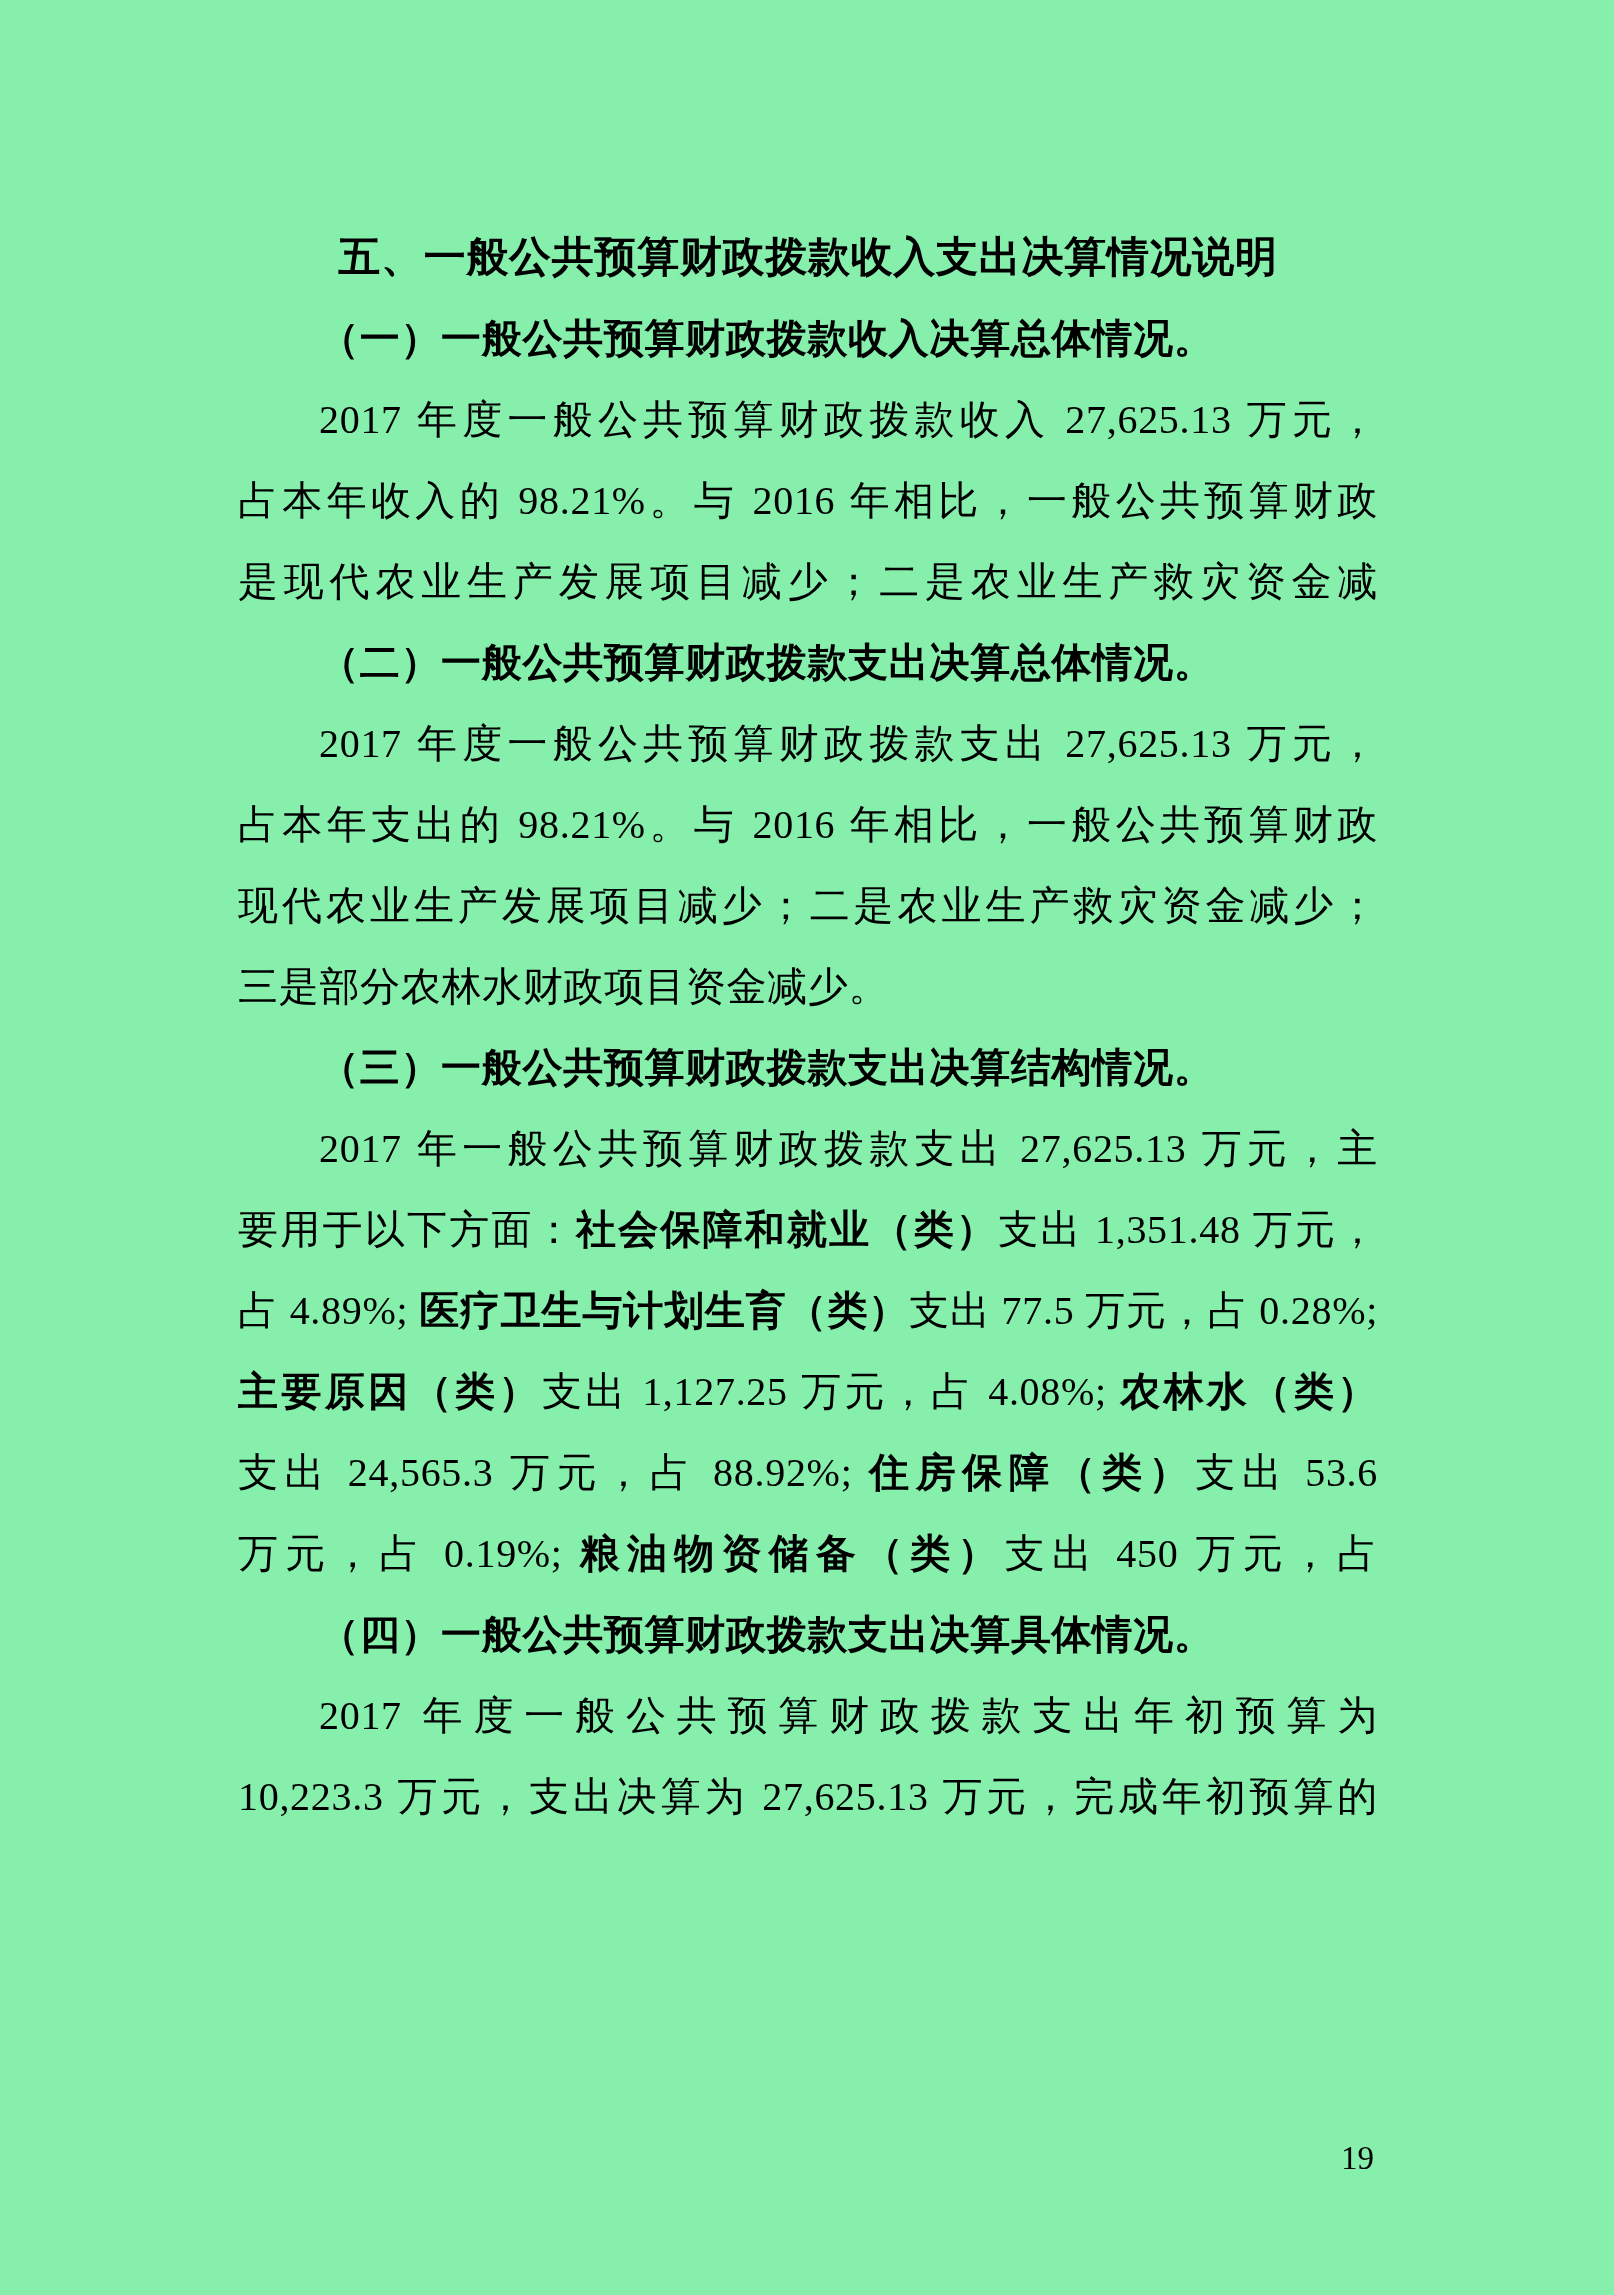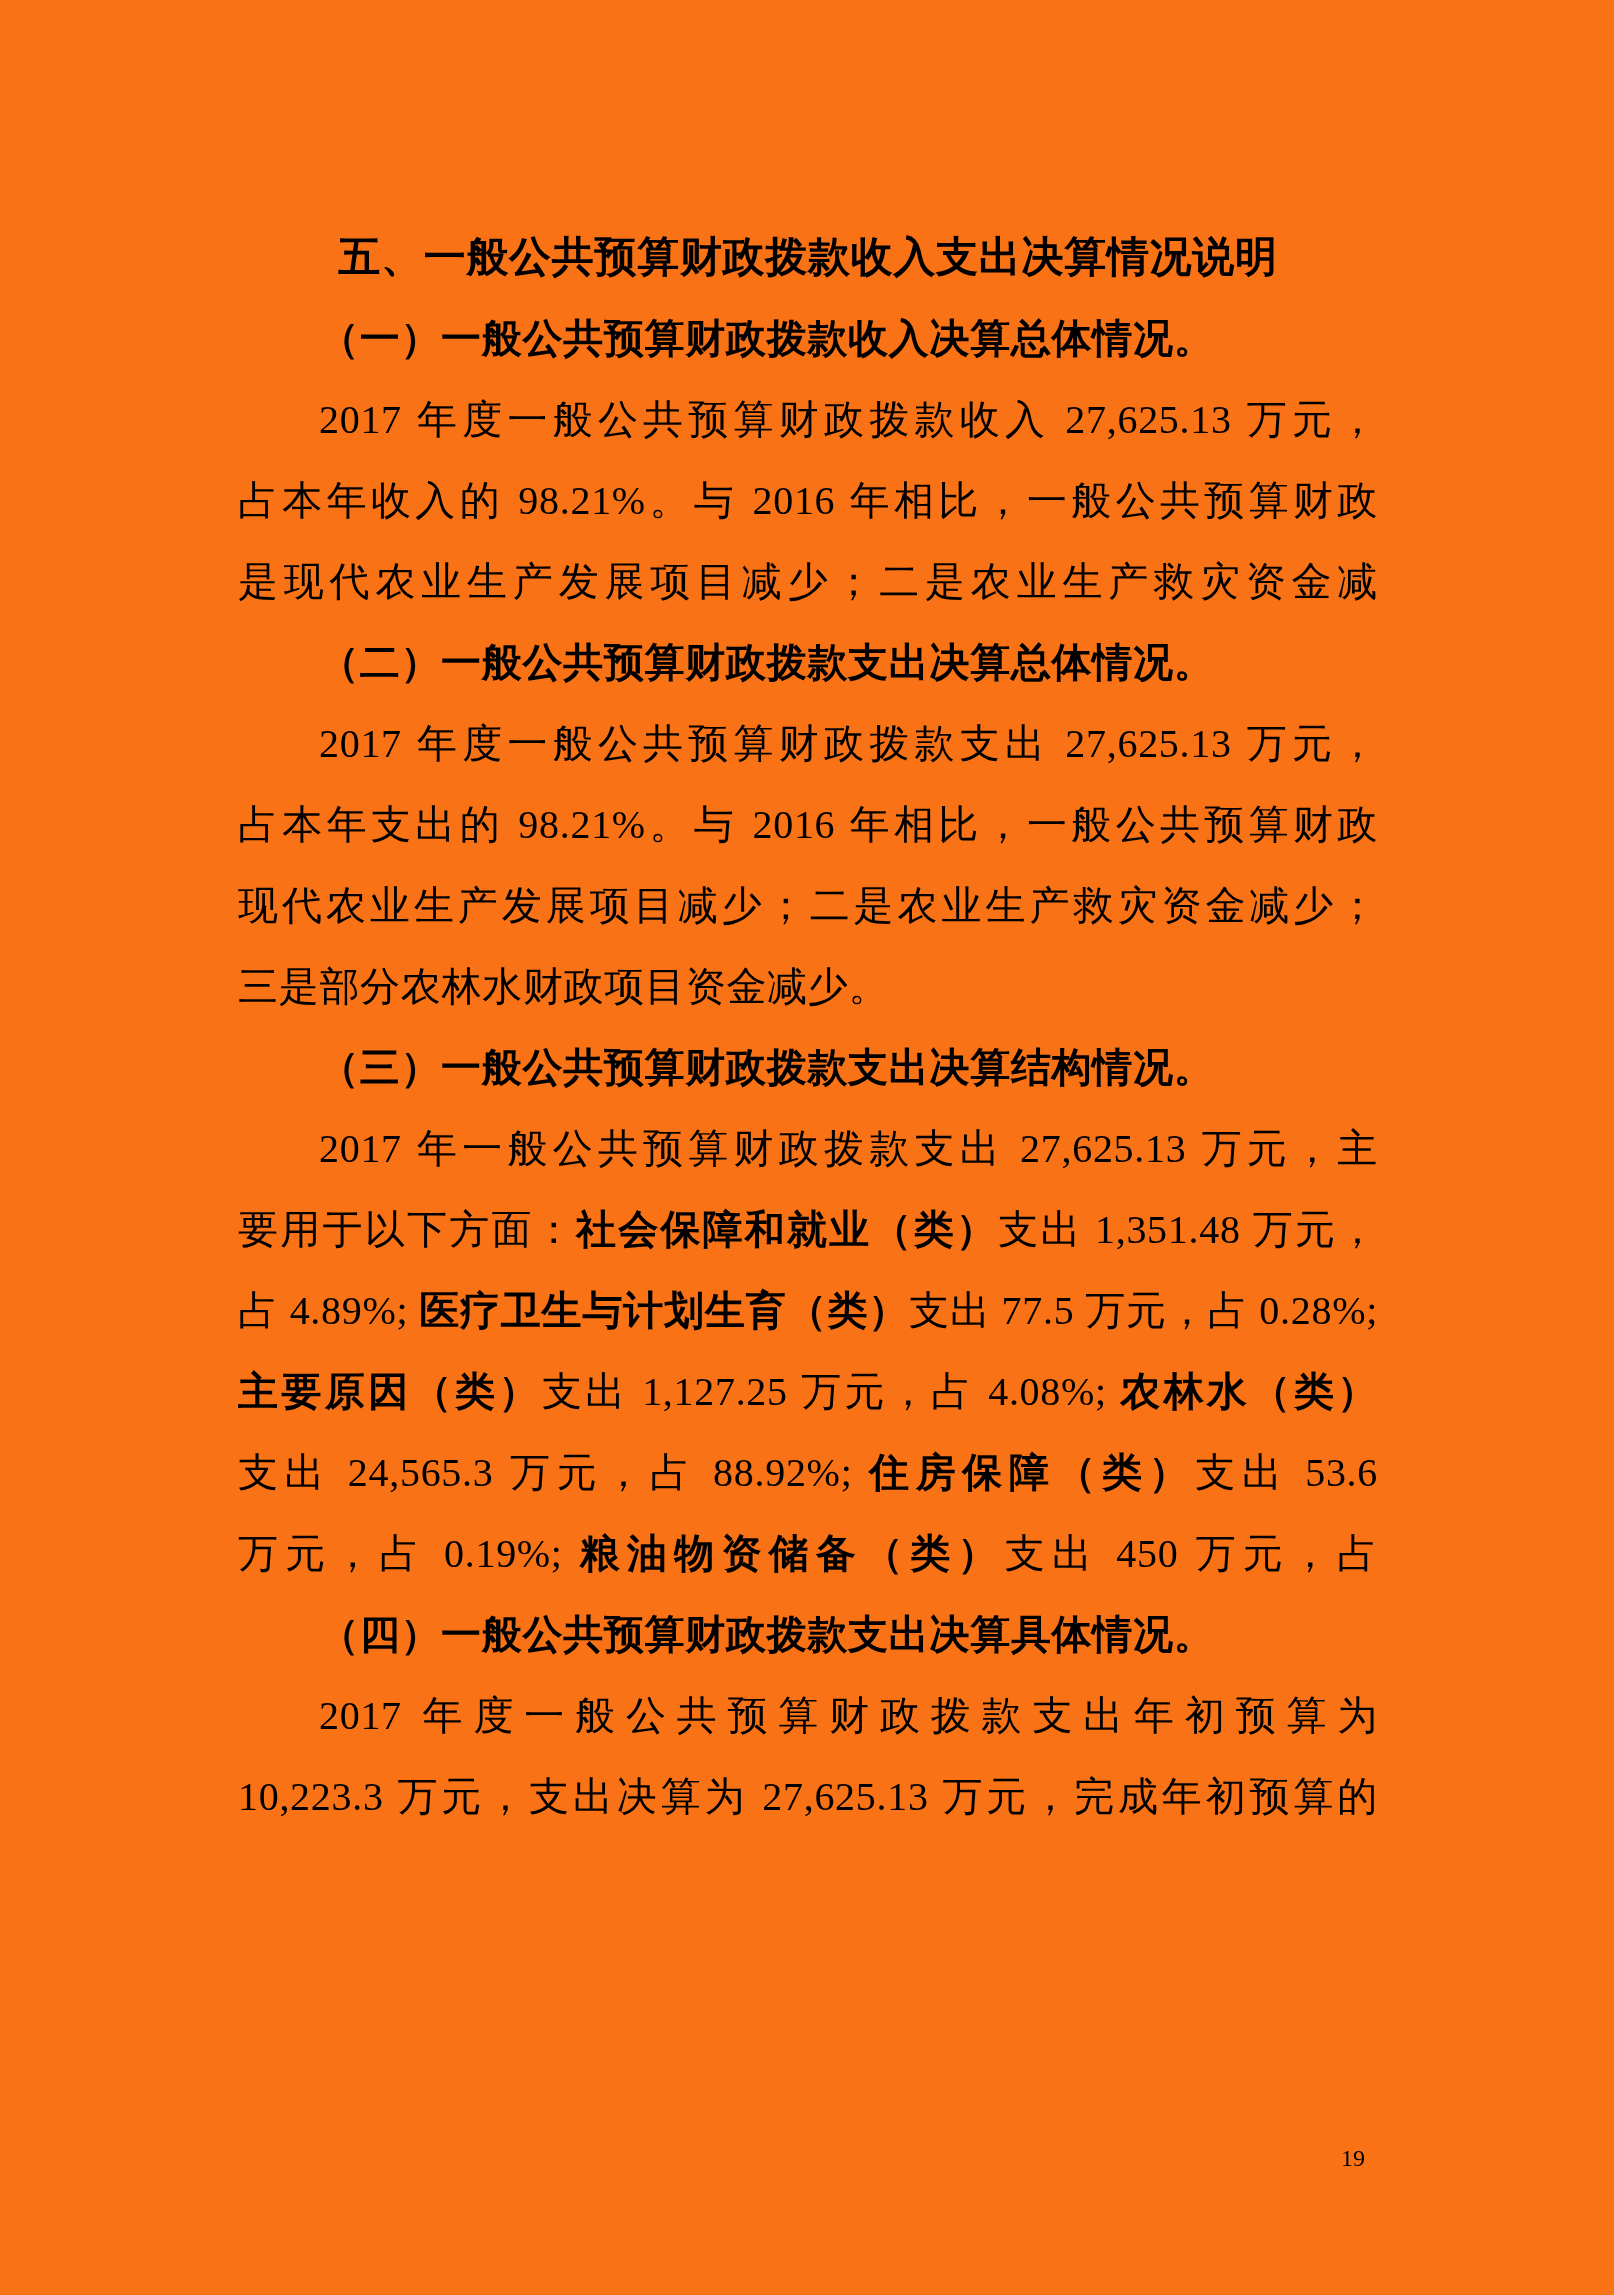--- a/index.html
+++ b/index.html
@@ -12,21 +12,21 @@
     height: 2295px;
     position: relative;
     font-family: "Liberation Serif", "DejaVu Serif", serif;
     color: #000000;
   }
   .page {
     position: absolute;
     left: 0; top: 0;
     width: 1615px;
     height: 2295px;
-    background: #f97316;
+    background: #86efac;
   }
   .content {
     position: absolute;
     left: 238px;
     top: 217px;
     width: 1140px;
   }
   .line {
     font-size: 40px;
     line-height: 81px;
@@ -56,21 +56,21 @@
     text-align: left;
     text-align-last: left;
   }
   .b {
     font-weight: bold;
   }
   .page-number {
     position: absolute;
     left: 1341px;
     top: 2139px;
-    font-size: 24px;
+    font-size: 33px;
     line-height: 39px;
     color: #000000;
   }
 </style>
 </head>
 <body>
 
 <div class="page">
   <div class="content">
 

